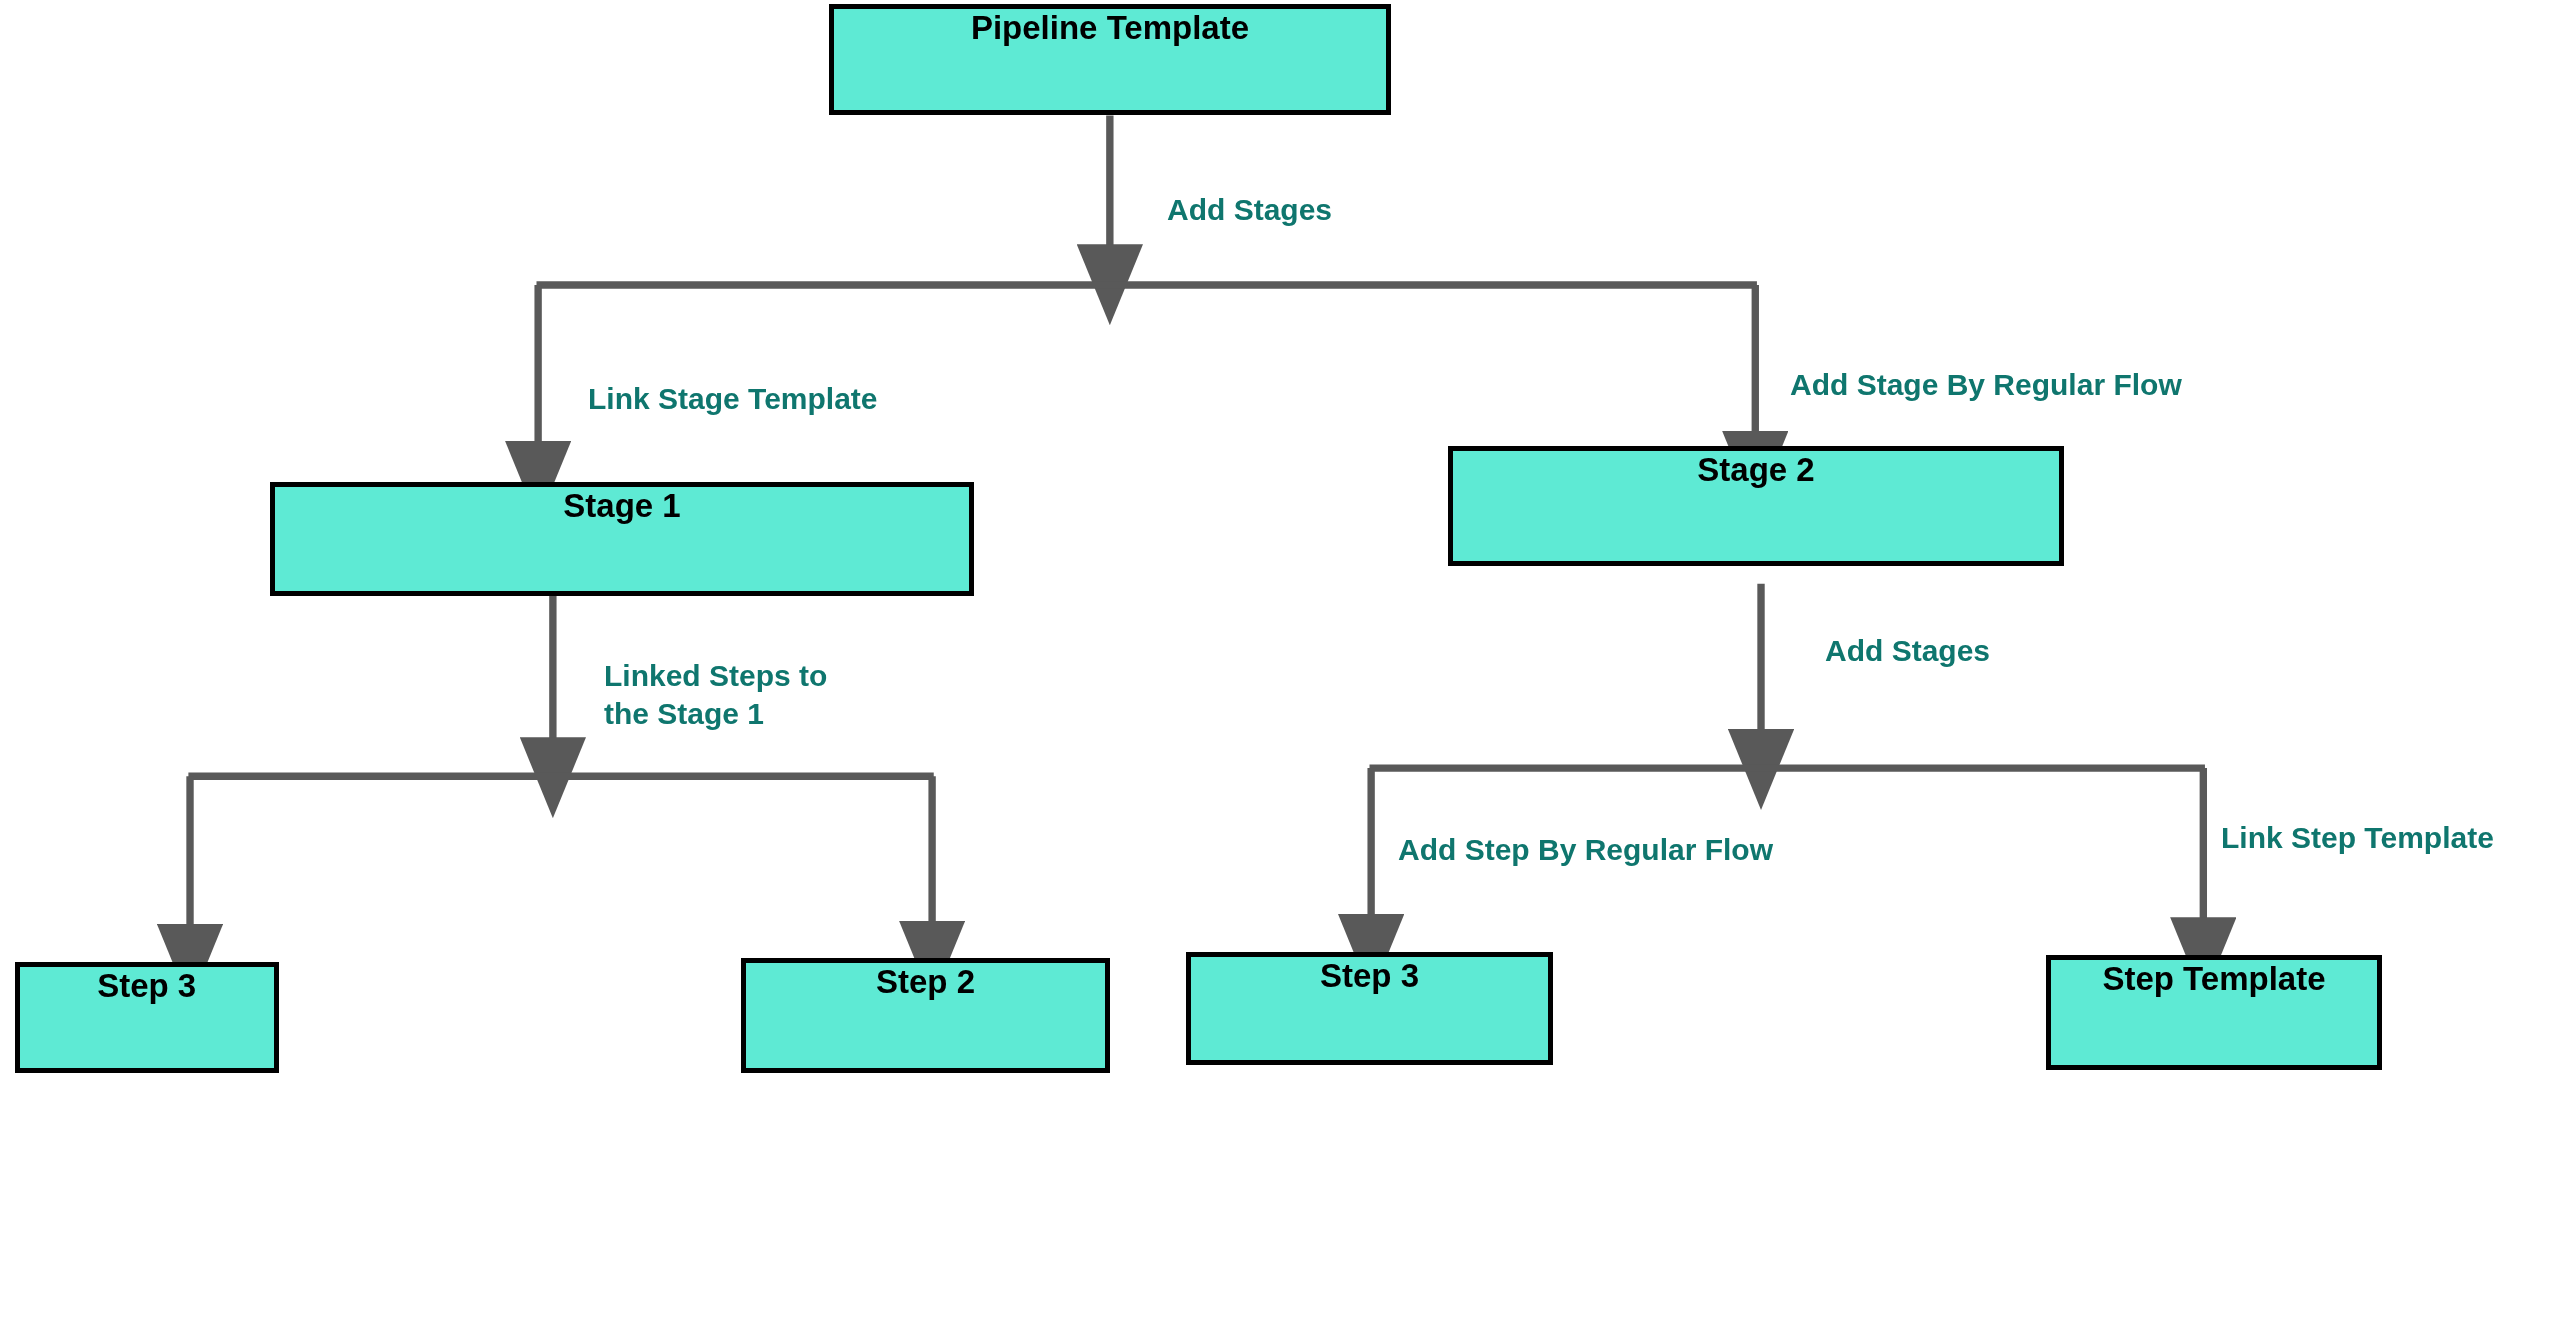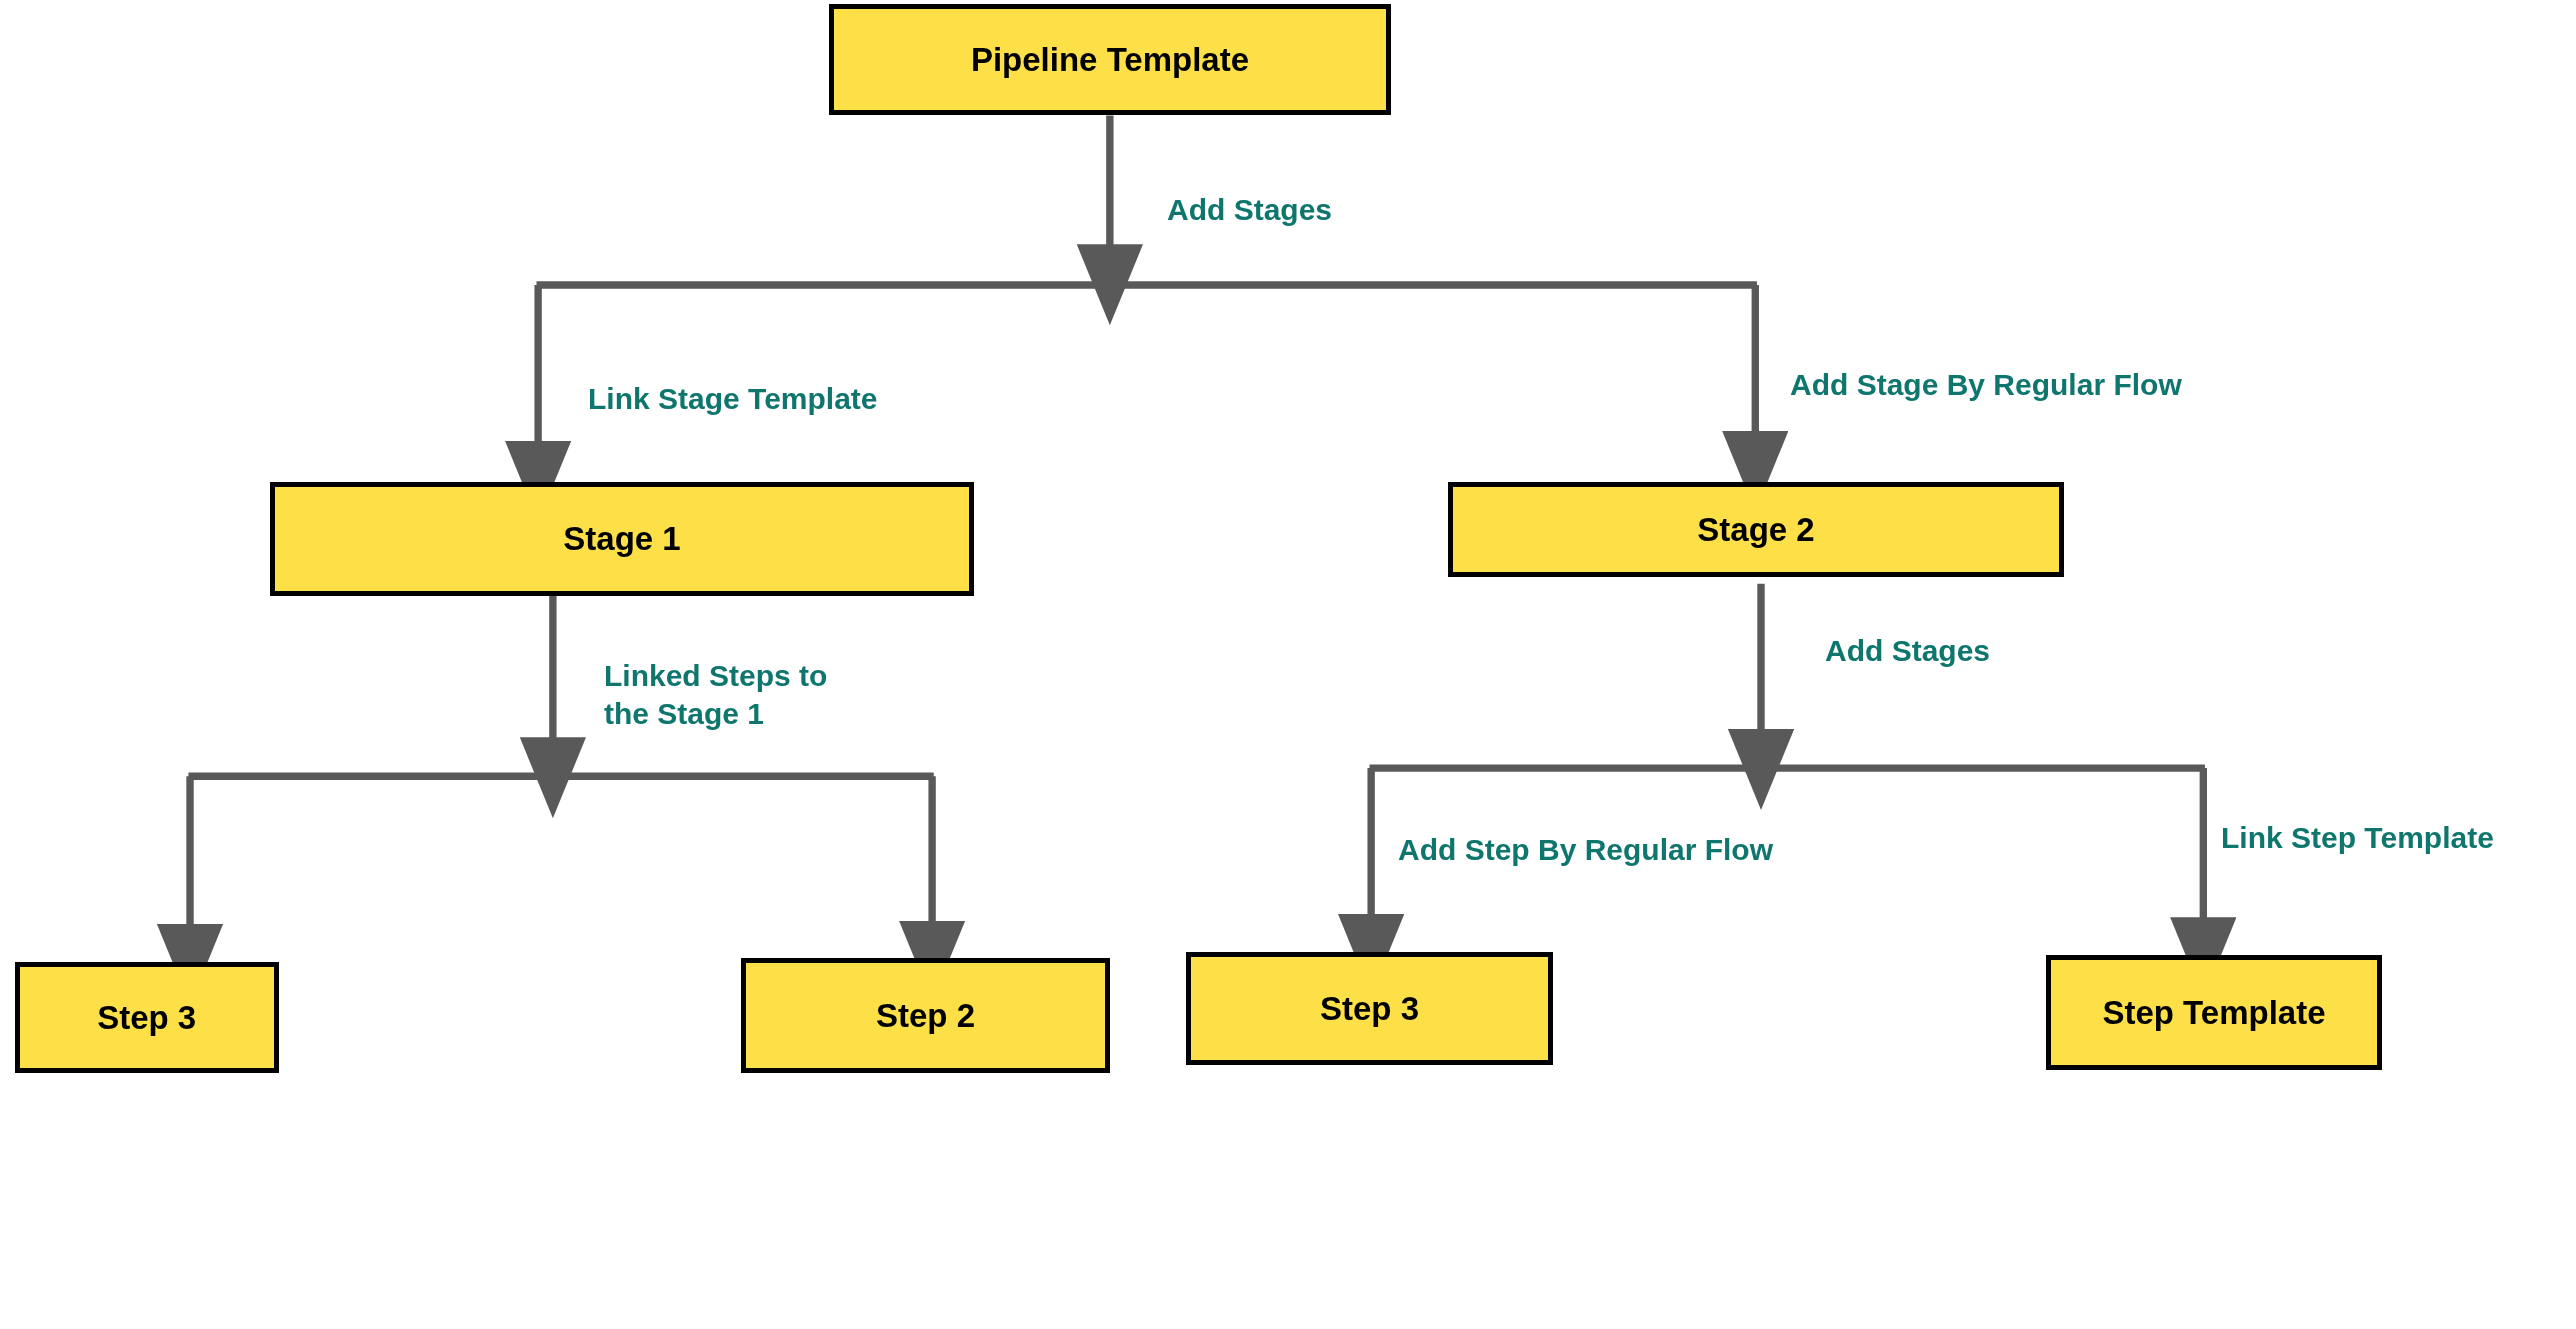--- a/index.html
+++ b/index.html
@@ -22,24 +22,24 @@
   #flow-svg {
     position: absolute;
     top: 0;
     left: 0;
     width: 2576px;
     height: 1329px;
   }
   .node-box {
     position: absolute;
     box-sizing: border-box;
-    background: #fde047;
+    background: #5eead4;
     border: 5.7px solid #000000;
     display: flex;
-    align-items: center;
+    align-items: flex-start;
     justify-content: center;
   }
   .node-label {
     font-family: "Liberation Sans", sans-serif;
     font-weight: bold;
     font-size: 33px;
     color: #000000;
     letter-spacing: 0px;
     white-space: nowrap;
   }
@@ -115,21 +115,21 @@
   </svg>
 
   <div class="node-box" style="left:829px; top:4.1px; width:562px; height:111px;">
     <span class="node-label">Pipeline Template</span>
   </div>
 
   <div class="node-box" style="left:270px; top:482px; width:704px; height:114px;">
     <span class="node-label">Stage 1</span>
   </div>
 
-  <div class="node-box" style="left:1448px; top:482px; width:616px; height:95px;">
+  <div class="node-box" style="left:1448px; top:446px; width:616px; height:120px;">
     <span class="node-label">Stage 2</span>
   </div>
 
   <div class="node-box" style="left:14.7px; top:962px; width:264px; height:111px;">
     <span class="node-label">Step 3</span>
   </div>
 
   <div class="node-box" style="left:741px; top:958px; width:369px; height:115px;">
     <span class="node-label">Step 2</span>
   </div>

